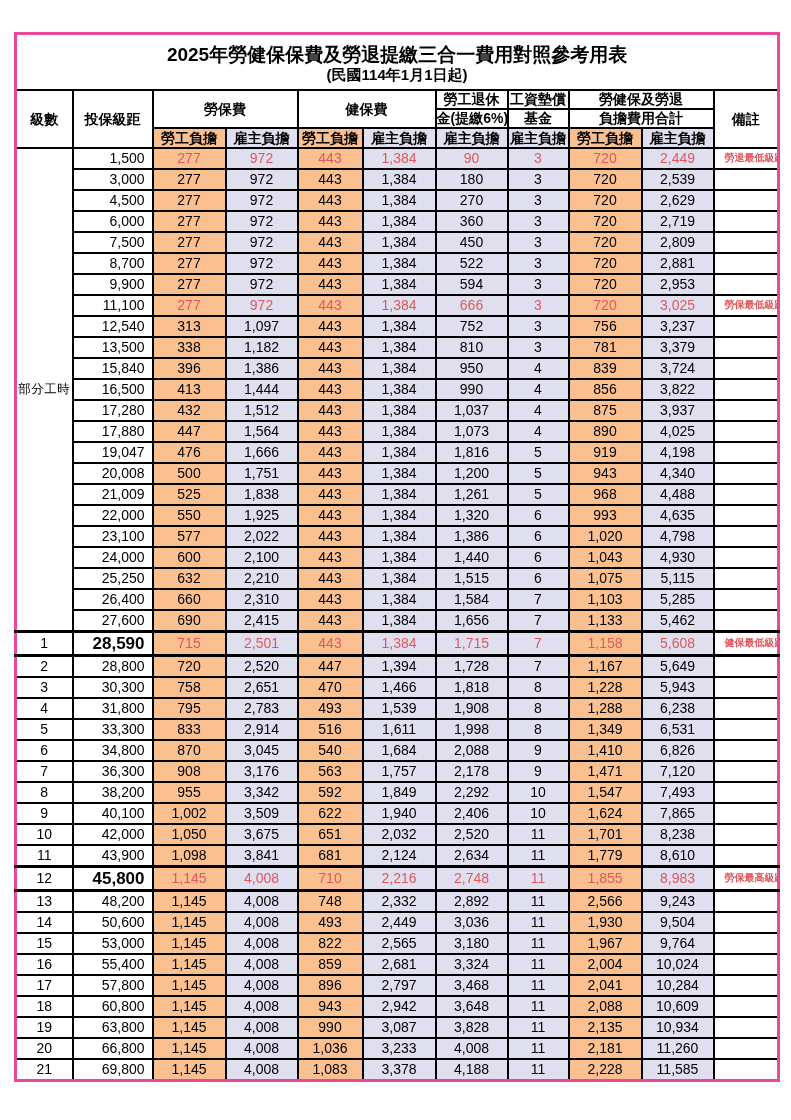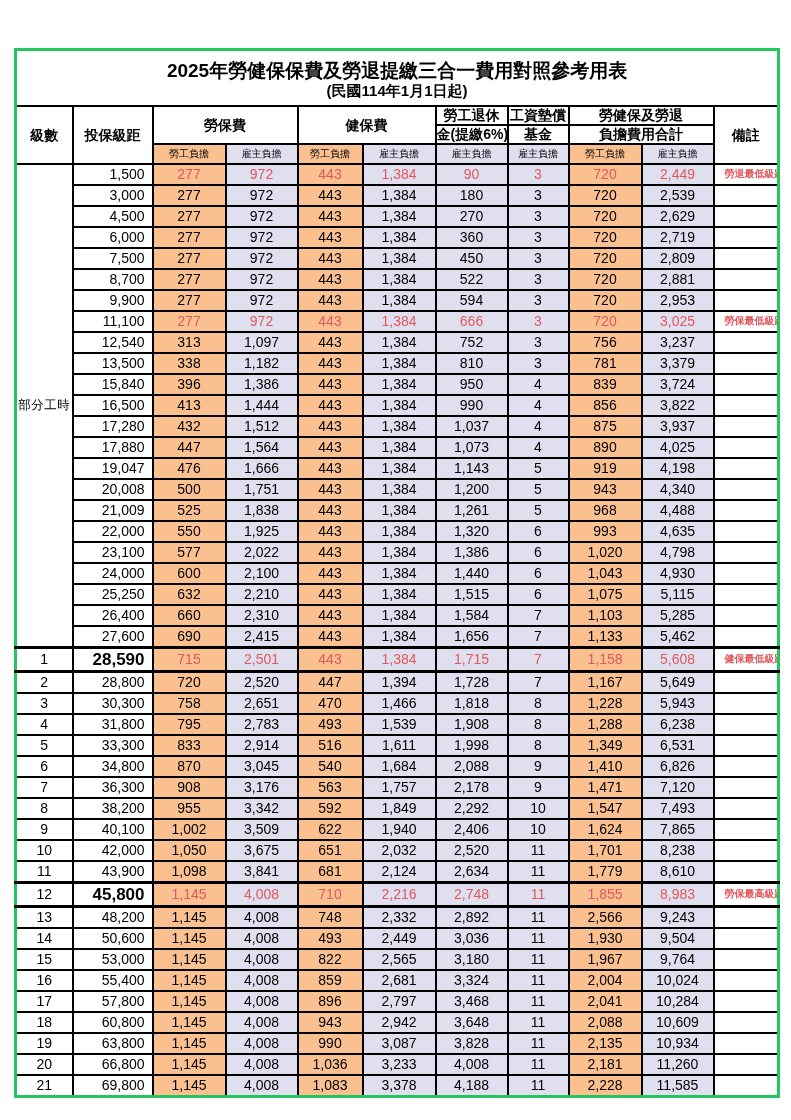--- a/index.html
+++ b/index.html
@@ -1,34 +1,34 @@
 <!DOCTYPE html>
 <html><head>
 <meta charset="utf-8">
 <style>
   html,body{margin:0;padding:0;}
   body{
     width:791px;height:1120px;background:#ffffff;position:relative;
     font-family:"Liberation Sans","DejaVu Sans",sans-serif;color:#000;
   }
   table.premium{
-    position:absolute;left:14px;top:48px;width:763px;
+    position:absolute;left:14px;top:32px;width:763px;
     border-collapse:collapse;table-layout:fixed;
-    border:3px solid #22c55e;
+    border:3px solid #ec4899;
   }
   td{
     border:2px solid #000;text-align:center;vertical-align:middle;
     padding:0;font-size:14px;line-height:1.02;height:19px;
     white-space:nowrap;overflow:hidden;background:#fff;
   }
   .titlecell{height:54px;border-bottom:2px solid #000;}
   .title-line{font-size:19px;font-weight:700;padding-top:3px;}
   .subtitle-line{font-size:15px;font-weight:700;padding-top:2px;}
   thead td.hdr{font-weight:700;font-size:14px;height:17px;}
-  thead td.sub{font-weight:400;font-size:10px;height:18px;}
+  thead td.sub{font-weight:700;font-size:14px;height:18px;}
   td.emp{background:#fac090;}
   td.er{background:#e0dff0;}
   td.bracket{text-align:right;padding-right:7px;}
   td.parttime{font-size:12.5px;letter-spacing:0.5px;}
   td.remark-cell{font-size:10px;font-weight:700;color:#e0585c;padding:0 10px;}
   tr.hl td.val{color:#e0585c;}
   tr.boldrow td{border-top-width:3px;border-bottom-width:3px;height:21px;}
   tr.boldrow td.bracket{font-weight:700;font-size:17px;text-align:right;}
 </style>
 </head>
@@ -250,21 +250,21 @@
         <td class="emp val">890</td>
         <td class="er val">4,025</td>
         <td class="remark-cell"></td>
       </tr>
       <tr>
         <td class="bracket">19,047</td>
         <td class="emp val">476</td>
         <td class="er val">1,666</td>
         <td class="emp val">443</td>
         <td class="er val">1,384</td>
-        <td class="er val">1,143</td>
+        <td class="er val">1,816</td>
         <td class="er val">5</td>
         <td class="emp val">919</td>
         <td class="er val">4,198</td>
         <td class="remark-cell"></td>
       </tr>
       <tr>
         <td class="bracket">20,008</td>
         <td class="emp val">500</td>
         <td class="er val">1,751</td>
         <td class="emp val">443</td>

